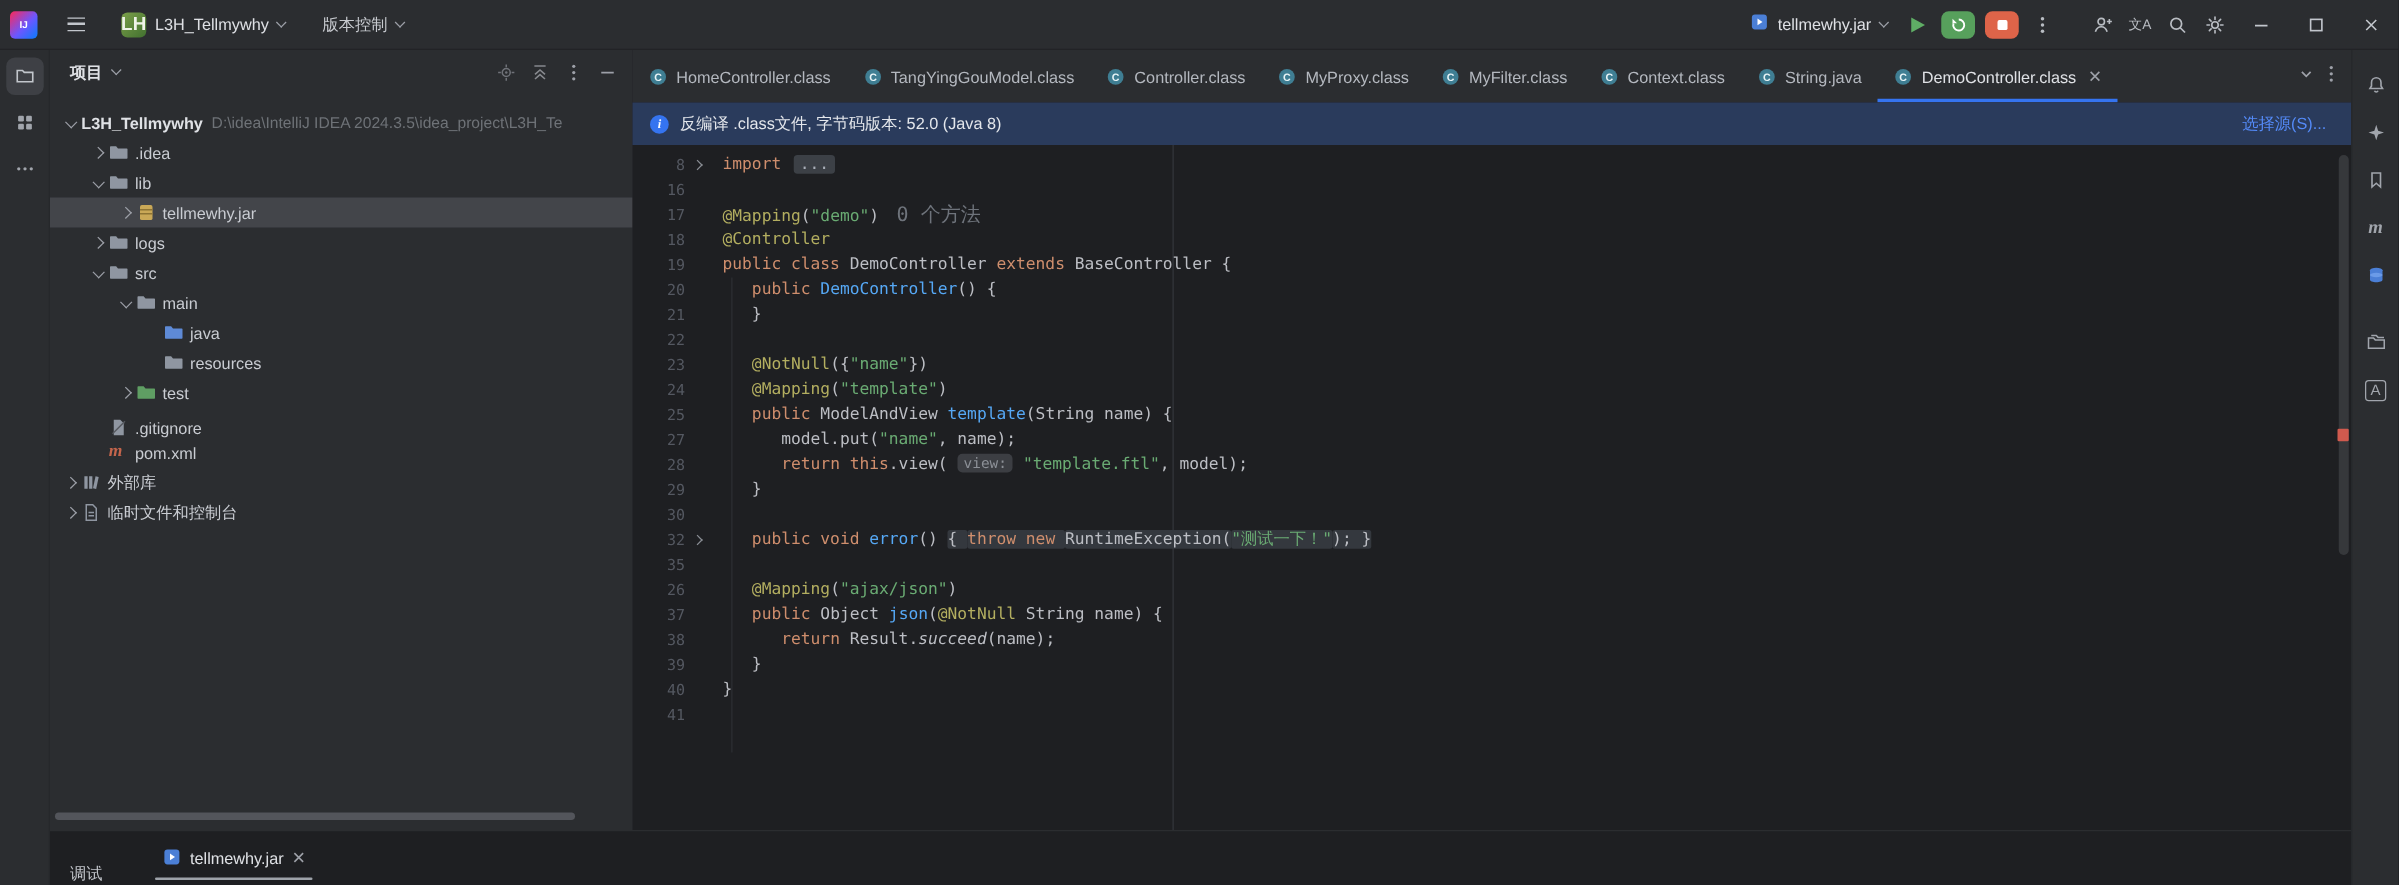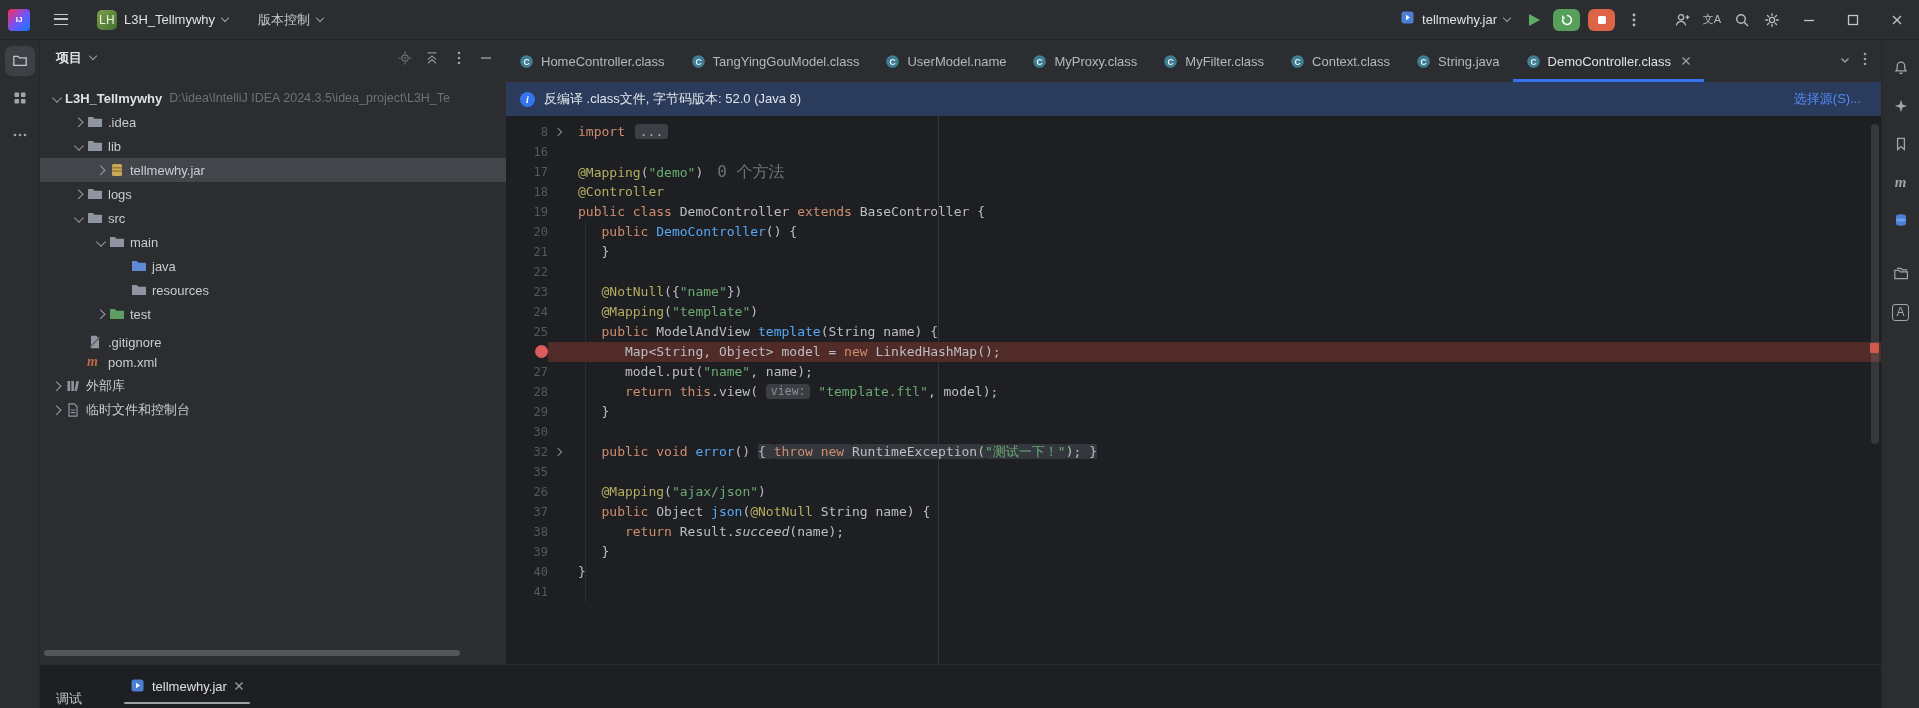--- a/index.html
+++ b/index.html
@@ -12,21 +12,21 @@
     border-bottom:1px solid #222326;display:flex;align-items:center;justify-content:space-between;z-index:5}
   .tb-left{display:flex;align-items:center;height:100%;padding-left:8px;gap:12px}
   .tb-ico{width:30px;height:30px;border-radius:6px;display:flex;align-items:center;justify-content:center;color:#B8BCC2}
   .logo{width:22px;height:22px;border-radius:4px;margin-right:4px;
     background:linear-gradient(135deg,#FE2857,#6B57FF 55%,#087CFA);
     font-size:8px;font-weight:bold;color:#fff;display:flex;align-items:center;justify-content:center}
   .burger{width:14px;height:11px;border-top:1.6px solid #C2C6CC;border-bottom:1.6px solid #C2C6CC;position:relative;display:block}
   .burger::after{content:'';position:absolute;left:0;right:0;top:3.1px;height:1.6px;background:#C2C6CC}
   .widget{display:flex;align-items:center;gap:7px;height:30px;padding:0 9px;border-radius:6px;cursor:pointer}
   .proj-badge{width:20px;height:20px;border-radius:5px;background:linear-gradient(135deg,#7CA04A,#41702F);
-    color:#EFF3E8;font-size:12px;font-weight:400;display:flex;align-items:center;justify-content:center;letter-spacing:.3px}
+    color:#EFF3E8;font-size:15px;font-weight:700;display:flex;align-items:center;justify-content:center;letter-spacing:.3px}
   .tb-label{font-size:13px;color:#DFE1E5;white-space:nowrap}
   .tb-label.dim{color:#C6C9CE}
   .chev{width:6px;height:6px;border-right:1.5px solid #9DA0A8;border-bottom:1.5px solid #9DA0A8;
     transform:rotate(45deg);margin-top:-4px;display:inline-block}
   .tb-right{display:flex;align-items:center;height:100%}
   .play-tri{width:0;height:0;border-left:11px solid var(--run-green,#5FAD65);
     border-top:6.5px solid transparent;border-bottom:6.5px solid transparent;display:block}
   .btn-green,.btn-red{width:27px;height:22px;border-radius:6px;display:flex;align-items:center;justify-content:center;margin:0 4px;cursor:pointer}
   .btn-green{background:var(--rerun-green,#57A05C)}
   .btn-red{background:var(--stop-red,#DE6449)}
@@ -446,21 +446,21 @@
           </span>
           <span class="tab-label">TangYingGouModel.class</span>
         </div>
         <div class="tab">
           <span class="tab-icon">
             <svg width="15" height="15" viewBox="0 0 15 15">
               <circle cx="7.5" cy="7.5" r="6.3" fill="#3F7E93"></circle>
               <text x="7.5" y="10.6" text-anchor="middle" font-size="8.5" font-weight="bold" fill="#E8F4F7" font-family="sans-serif">C</text>
             </svg>
           </span>
-          <span class="tab-label">UserModel.name</span>
+          <span class="tab-label">Controller.class</span>
         </div>
         <div class="tab">
           <span class="tab-icon">
             <svg width="15" height="15" viewBox="0 0 15 15">
               <circle cx="7.5" cy="7.5" r="6.3" fill="#3F7E93"></circle>
               <text x="7.5" y="10.6" text-anchor="middle" font-size="8.5" font-weight="bold" fill="#E8F4F7" font-family="sans-serif">C</text>
             </svg>
           </span>
           <span class="tab-label">MyProxy.class</span>
         </div>
@@ -602,27 +602,20 @@
           <span class="lbody">
             <span class="foldcol"></span>
             <span class="ltext"><span class="tk-def">   </span><span class="tk-ann">@Mapping</span><span class="tk-def">(</span><span class="tk-str">"template"</span><span class="tk-def">)</span></span>
           </span>
         </div>
         <div class="crow">
           <span class="lnum">25</span>
           <span class="lbody">
             <span class="foldcol"></span>
             <span class="ltext"><span class="tk-def">   </span><span class="tk-kw">public </span><span class="tk-def">ModelAndView </span><span class="tk-decl">template</span><span class="tk-def">(String name) {</span></span>
-          </span>
-        </div>
-        <div class="crow">
-          <span class="lnum"><span class="bpdot"></span></span>
-          <span class="lbody bp">
-            <span class="foldcol"></span>
-            <span class="ltext"><span class="tk-def">      Map&lt;String, Object&gt; model = </span><span class="tk-kw">new </span><span class="tk-def">LinkedHashMap();</span></span>
           </span>
         </div>
         <div class="crow">
           <span class="lnum">27</span>
           <span class="lbody">
             <span class="foldcol"></span>
             <span class="ltext"><span class="tk-def">      model.put(</span><span class="tk-str">"name"</span><span class="tk-def">, name);</span></span>
           </span>
         </div>
         <div class="crow">

